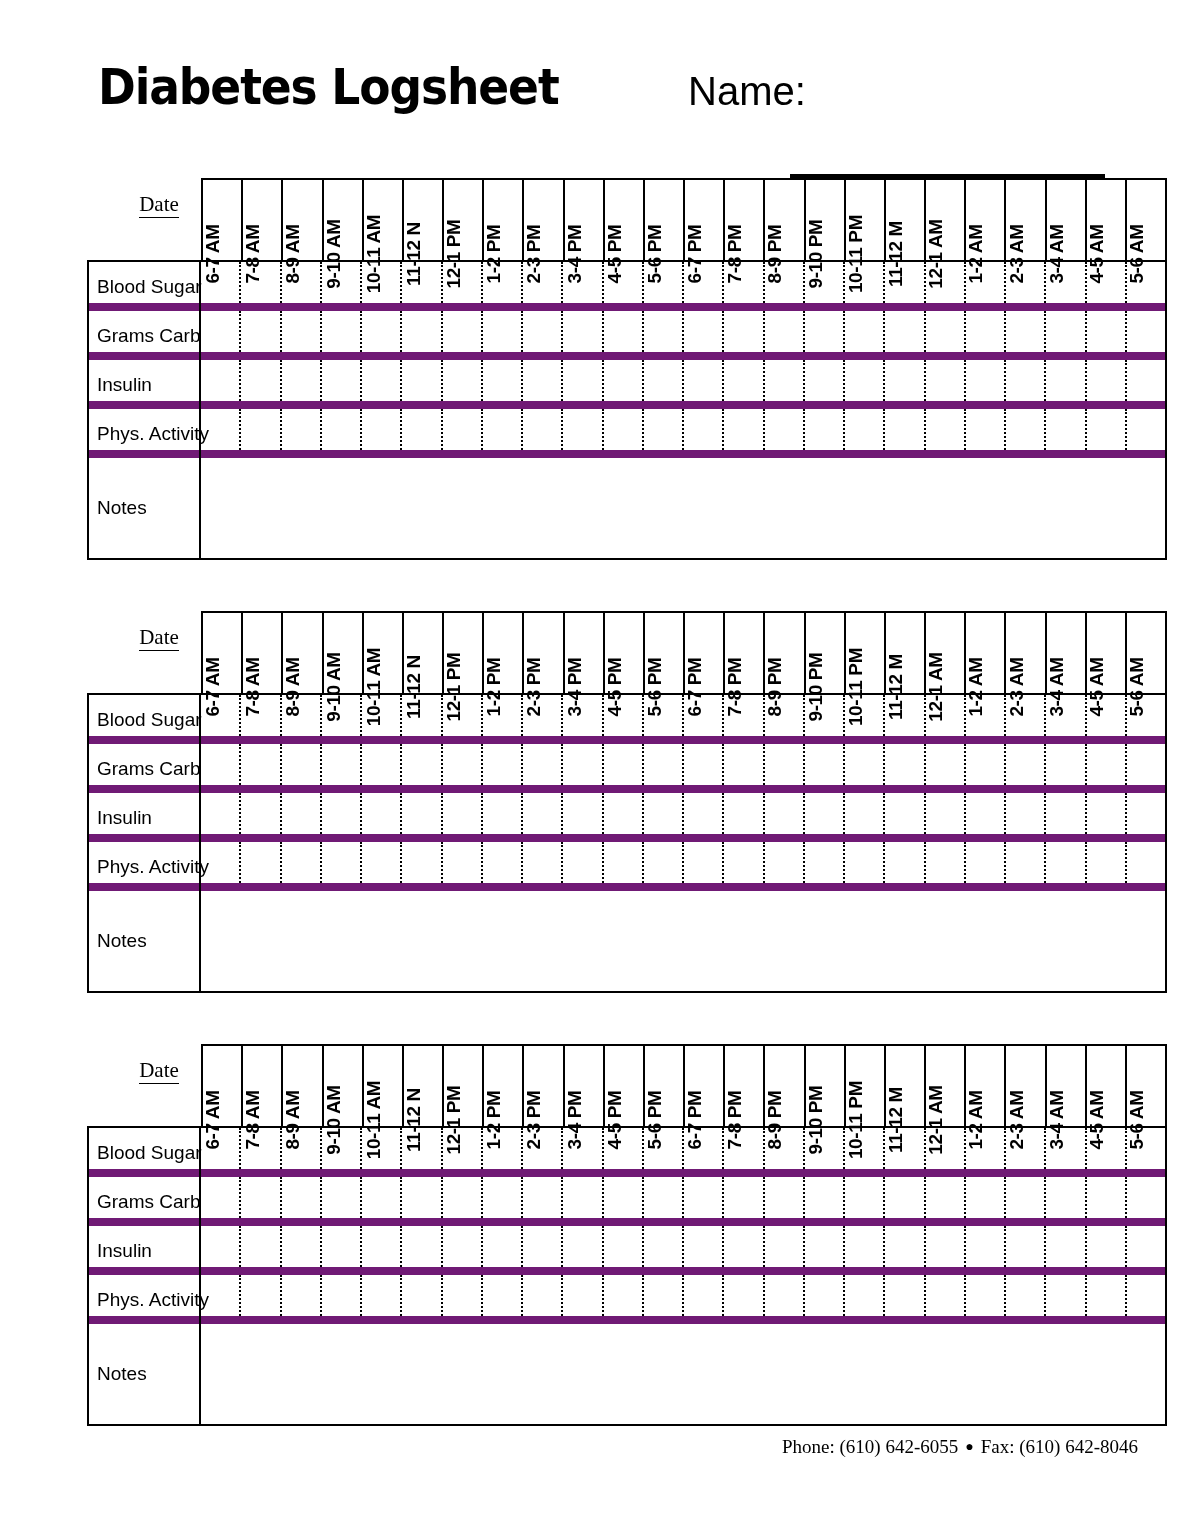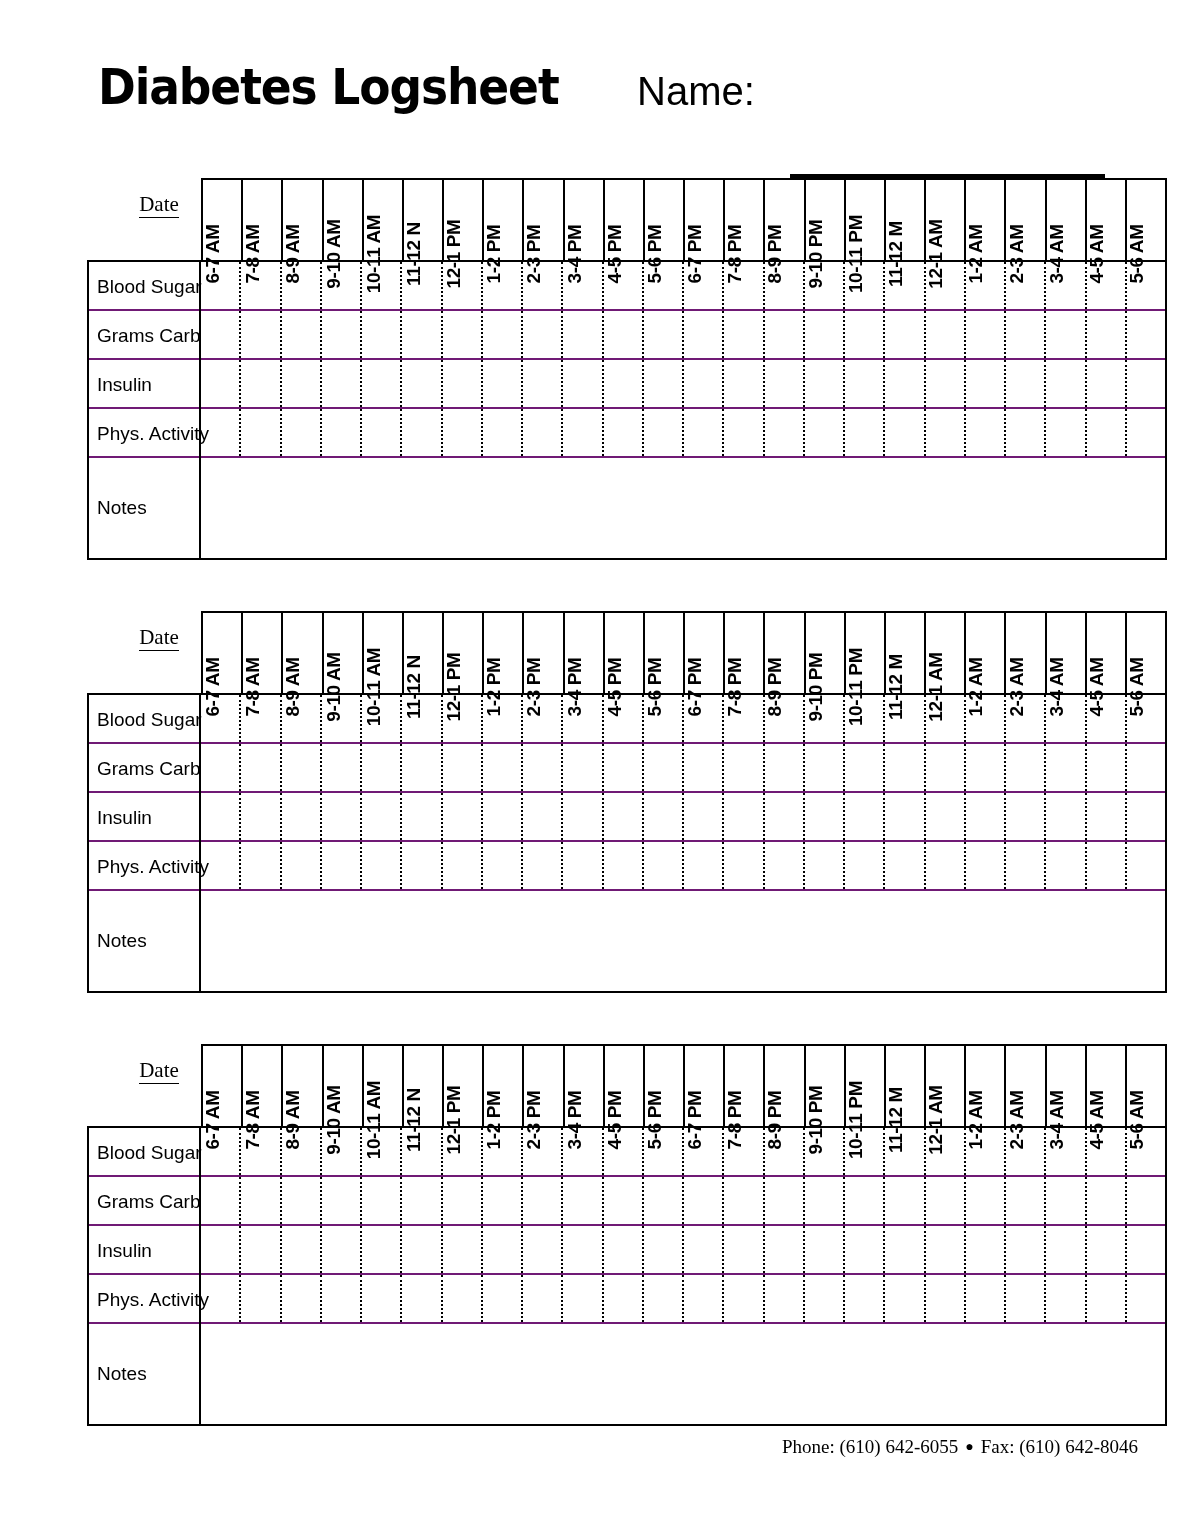--- a/index.html
+++ b/index.html
@@ -32,21 +32,21 @@
     font-weight: bold;
     font-size: 49px;
     letter-spacing: -1.2px;
     line-height: 56px;
     transform: scaleX(0.93);
     transform-origin: left top;
     white-space: nowrap;
   }
   .name-label {
     position: absolute;
-    left: 637px;
+    left: 688px;
     top: 8px;
     font-family: "Liberation Sans", sans-serif;
     font-size: 40px;
     line-height: 46px;
     white-space: nowrap;
   }
   .name-rule {
     position: absolute;
     left: 790px;
     top: 114px;
@@ -120,21 +120,21 @@
 
   
   .tbody {
     position: relative;
     width: 1080px;
     border: 2px solid #000000;
     box-sizing: border-box;
   }
   .trow {
     display: flex;
-    border-bottom: 2px solid #701a75;
+    border-bottom: 8px solid #701a75;
     box-sizing: border-box;
   }
   .trow.notes-row { border-bottom: none; }
   .row-label {
     width: 112px;
     min-width: 112px;
     border-right: 2px solid #000000;
     box-sizing: border-box;
     display: flex;
     align-items: center;

